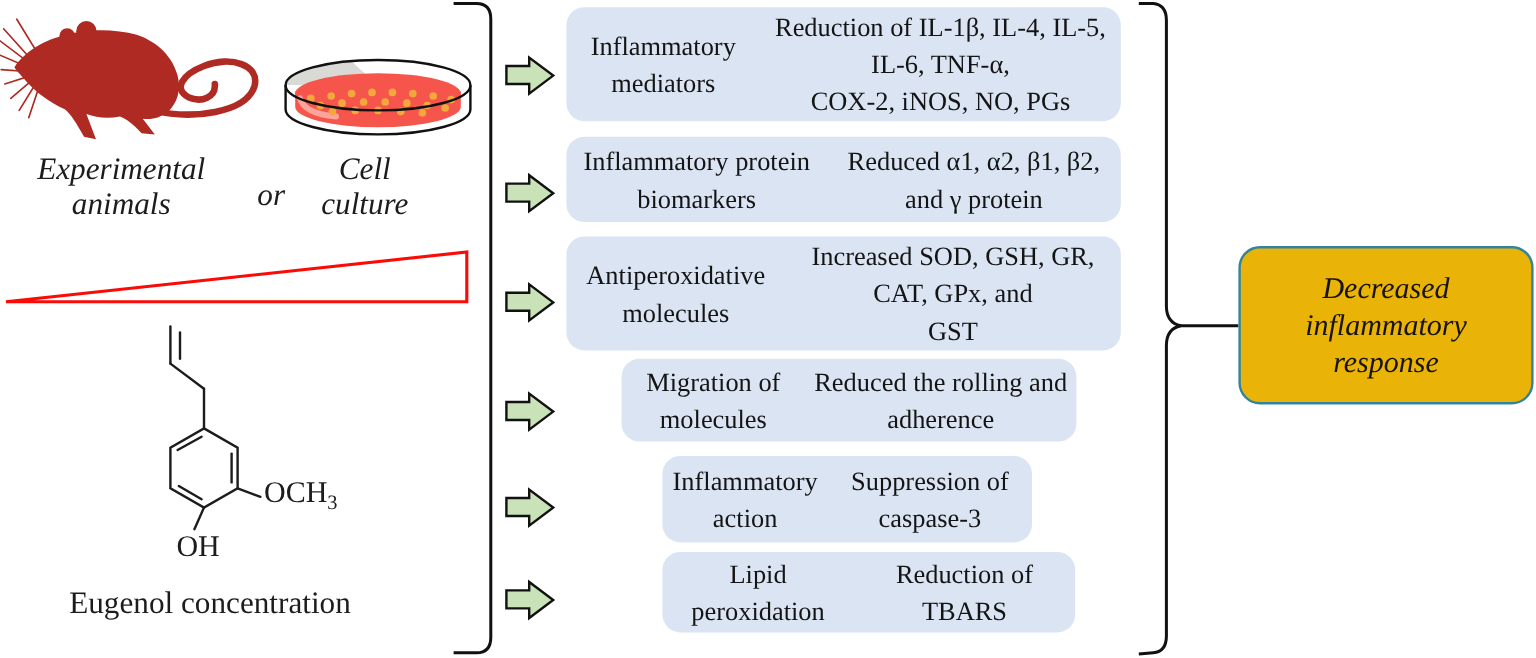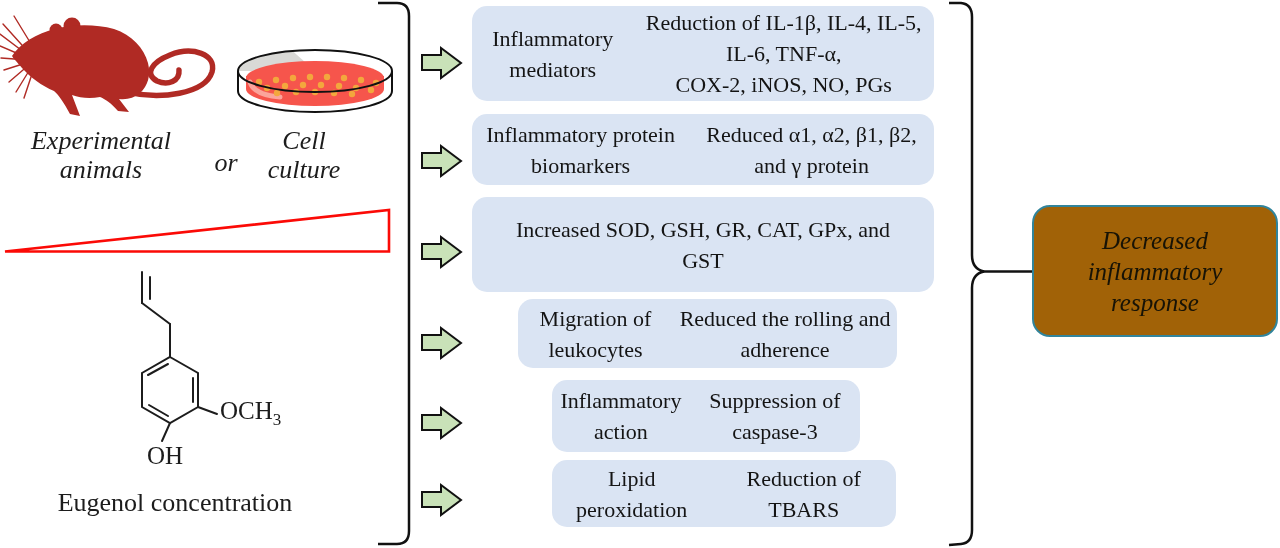--- a/index.html
+++ b/index.html
@@ -30,21 +30,21 @@
     align-items:center;
     justify-content:center;
     text-align:center;
     font-size:22px;
     line-height:31px;
     color:#141414;
   }
   .outcome-box{
     position:absolute;
     left:1032px;top:205px;width:246px;height:132px;
-    background:#a16207;
+    background:#eab308;
     border:2px solid #31849b;
     border-radius:18px;
     box-sizing:border-box;
     display:flex;align-items:center;justify-content:center;
     text-align:center;
     font-style:italic;
     font-size:25px;line-height:31px;
     color:#171306;
   }
   .atom{
@@ -177,26 +177,27 @@
     <span class="pre">Reduction of IL-1β, IL-4, IL-5, IL-6, TNF-α,
 COX-2, iNOS, NO, PGs</span>
   </div>
 
   <div class="effect-box" style="left:472px;top:114px;width:462px;height:71px;">
     <span>Inflammatory protein biomarkers</span>
     <span class="pre">Reduced α1, α2, β1, β2, and γ protein</span>
   </div>
 
   <div class="effect-box" style="left:472px;top:197px;width:462px;height:95px;">
+    <span>Antiperoxidative molecules</span>
     <span class="pre">Increased SOD, GSH, GR, CAT, GPx, and
 GST</span>
   </div>
 
   <div class="effect-box" style="left:518px;top:299px;width:379px;height:69px;">
-    <span>Migration of leukocytes</span>
+    <span>Migration of molecules</span>
     <span class="pre">Reduced the rolling and adherence</span>
   </div>
 
   <div class="effect-box" style="left:552px;top:380px;width:308px;height:72px;">
     <span>Inflammatory action</span>
     <span class="pre">Suppression of caspase-3</span>
   </div>
 
   <div class="effect-box" style="left:552px;top:460px;width:344px;height:67px;">
     <span>Lipid peroxidation</span>

